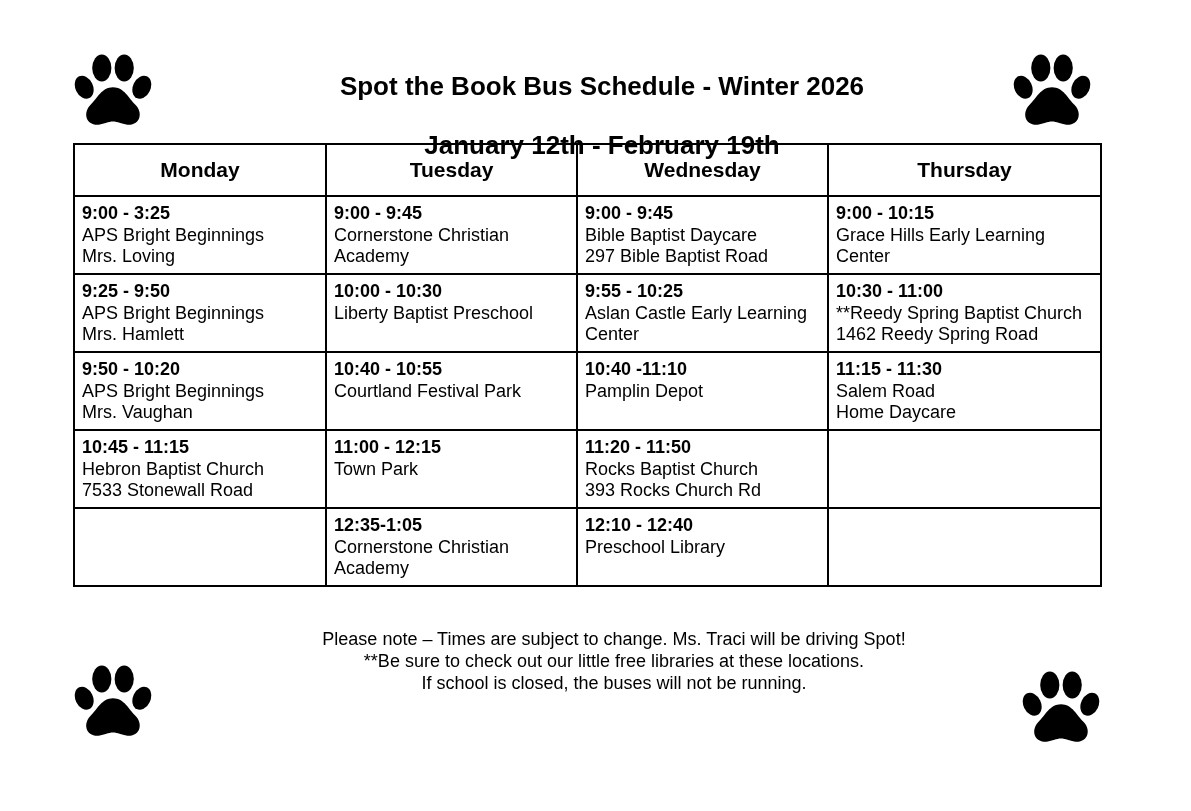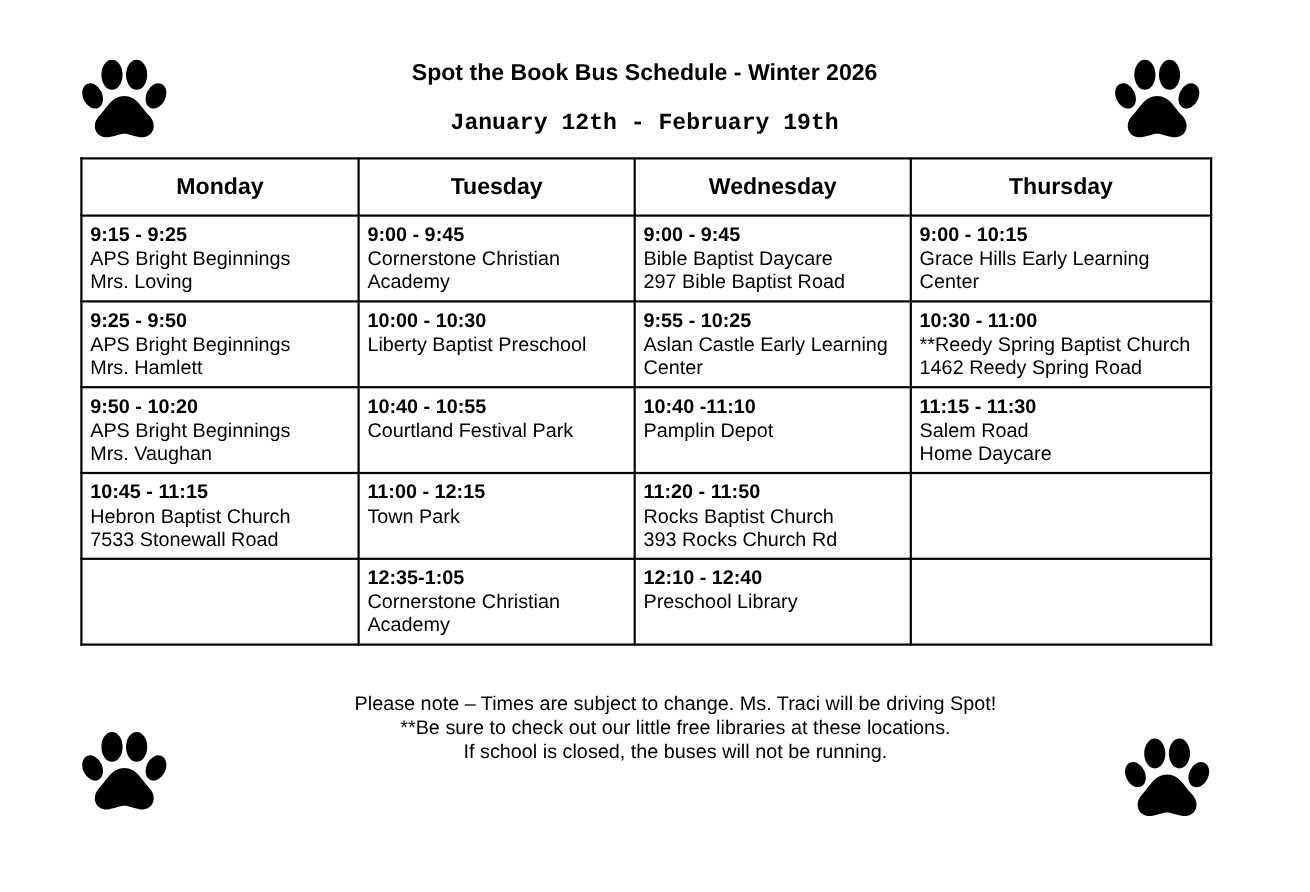--- a/index.html
+++ b/index.html
@@ -2,24 +2,24 @@
 <html><head>
 <meta charset="utf-8">
 <style>
   html, body { margin: 0; padding: 0; background: #ffffff; }
   body {
     width: 1191px; height: 811px; position: relative; overflow: hidden;
     font-family: "Liberation Sans", sans-serif; color: #000;
   }
   .title {
     position: absolute; left: 0; width: 1172px; text-align: center;
-    font-weight: bold; font-size: 21px; margin: 0;
+    font-weight: bold; font-size: 26px; margin: 16px;
   }
   .title.t1 { top: 55px; }
-  .title.t2 { top: 101px; font-family: Liberation Mono, monospace; }
+  .title.t2 { top: 114px; }
   .paw { position: absolute; width: 80px; height: 76px; }
   .paw svg { width: 100%; height: 100%; display: block; }
   table.schedule {
     position: absolute; left: 73px; top: 143px;
     border-collapse: collapse; table-layout: fixed;
     width: 1027px;
   }
   table.schedule th, table.schedule td {
     border: 2px solid #000; vertical-align: top;
   }
@@ -101,21 +101,21 @@
     <tr>
       <th>Monday</th>
       <th>Tuesday</th>
       <th>Wednesday</th>
       <th>Thursday</th>
     </tr>
   </thead>
   <tbody id="schedule-body">
       <tr>
         <td>
-          <span class="cell-time">9:15 - 9:25</span>
+          <span class="cell-time">9:00 - 3:25</span>
           <span class="cell-line">APS Bright Beginnings</span>
           <span class="cell-line">Mrs. Loving</span>
         </td>
         <td>
           <span class="cell-time">9:00 - 9:45</span>
           <span class="cell-line">Cornerstone Christian</span>
           <span class="cell-line">Academy</span>
         </td>
         <td>
           <span class="cell-time">9:00 - 9:45</span>

